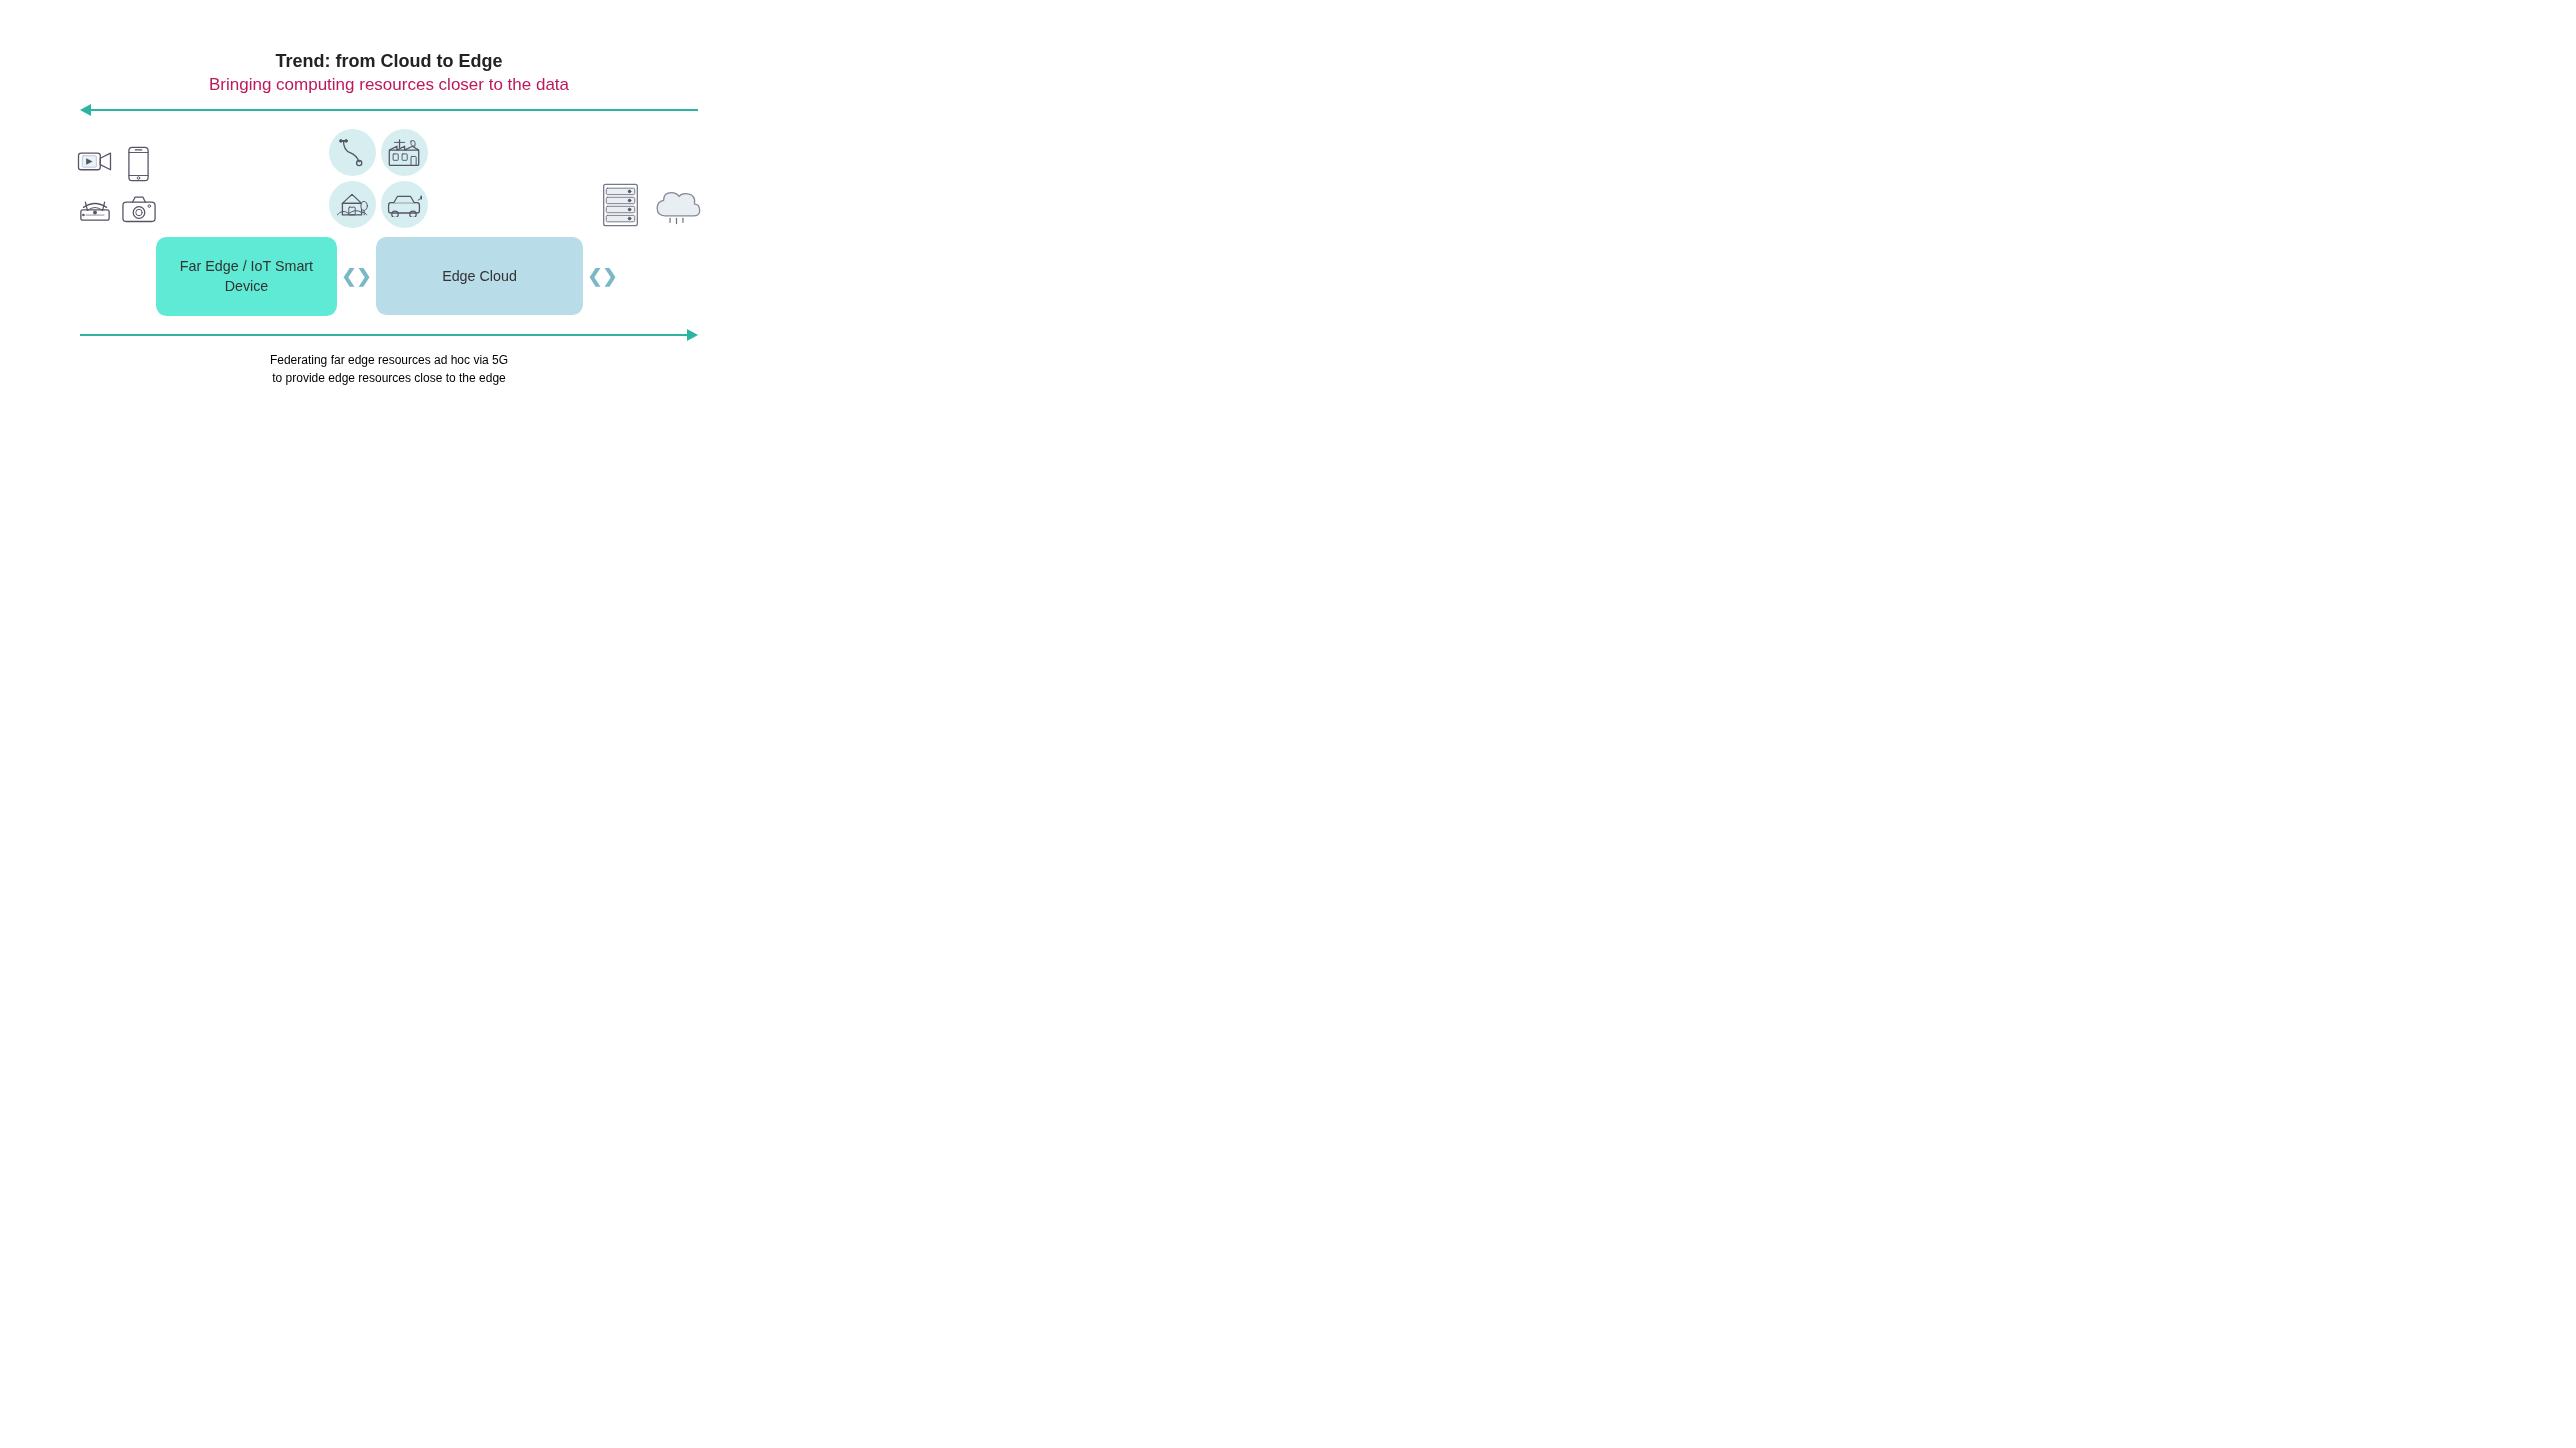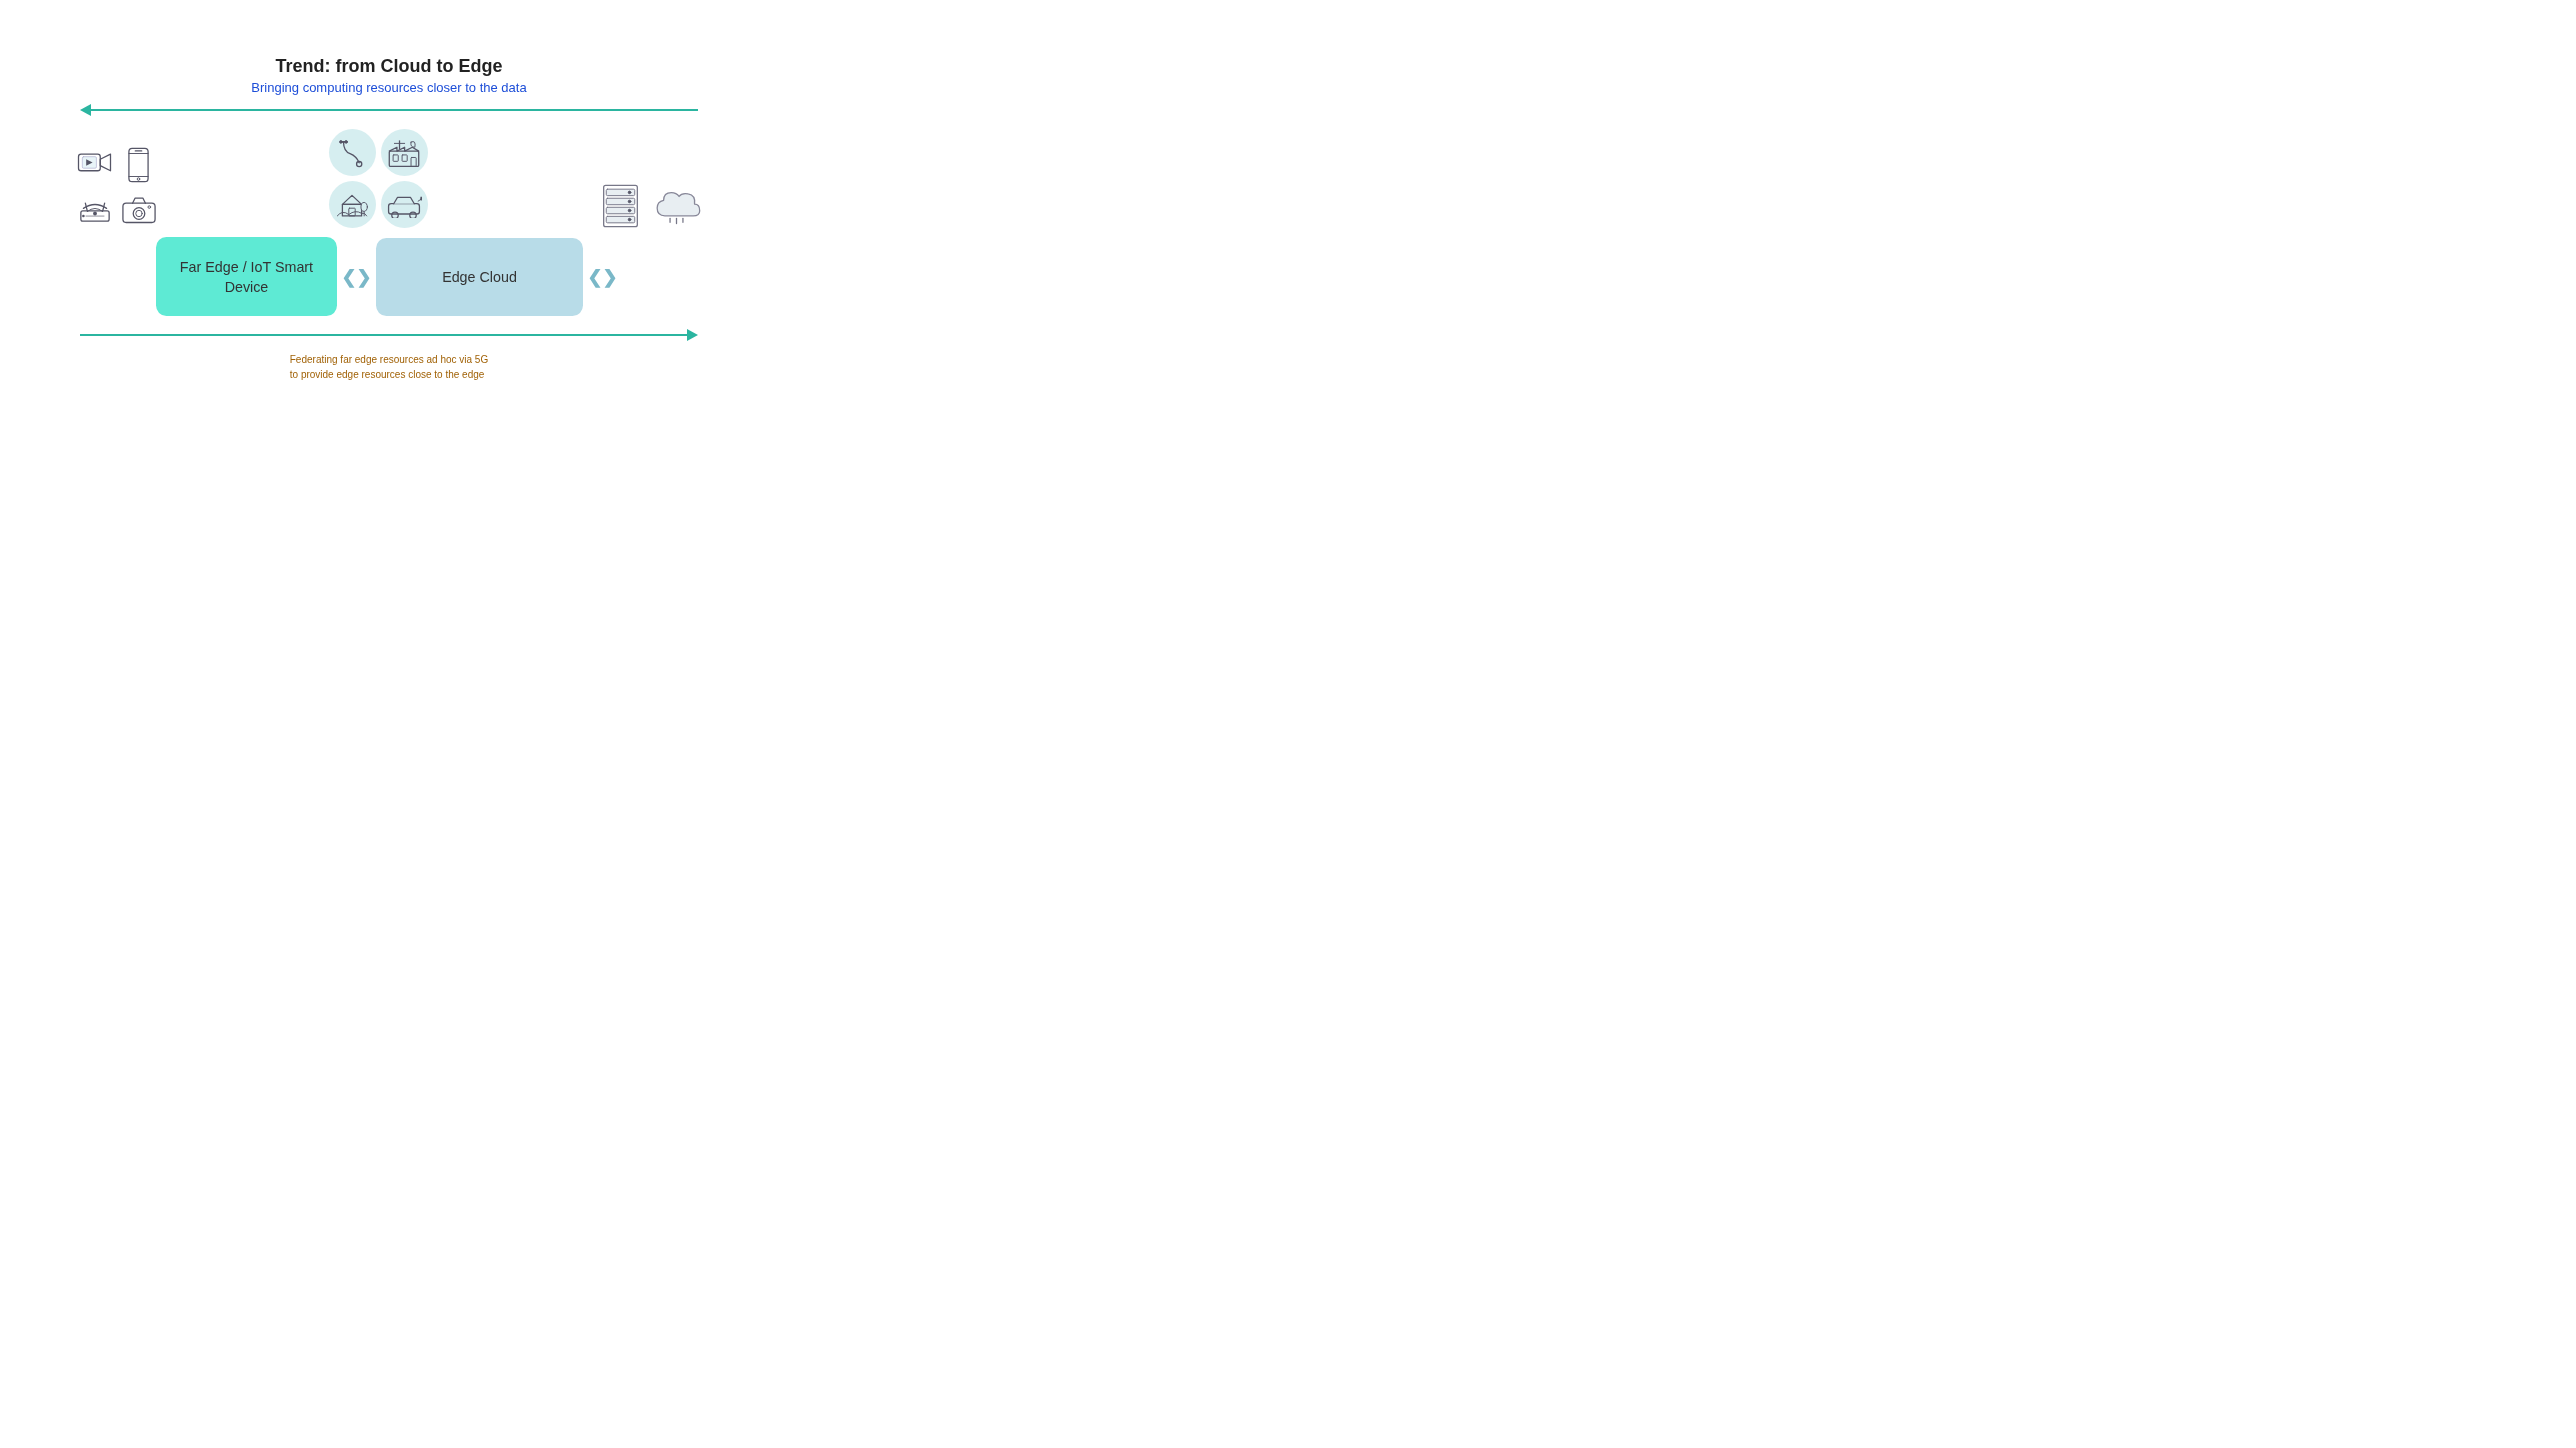--- a/index.html
+++ b/index.html
@@ -24,22 +24,22 @@
     .title-section {
       text-align: center;
       margin-bottom: 2.6px;
     }
     .title {
       font-size: 18px;
       font-weight: 700;
       color: #222;
     }
     .subtitle {
-      font-size: 13px;
-      color: #1d4ed8;
+      font-size: 17px;
+      color: #be185d;
       margin-top: 2.6px;
     }
     
     .top-arrow-row {
       width: 85%;
       display: flex;
       align-items: center;
       margin: 6.5px 0 13px 0;
       justify-content: flex-start;
     }
@@ -161,23 +161,23 @@
       border-left: 11.7px solid #2bb5a0;
     }
     .arrow-line-right {
       flex: 1;
       height: 1.9px;
       background: #2bb5a0;
     }
 
     
     .bottom-text {
-      text-align: left;
-      font-size: 10px;
-      color: #a16207;
+      text-align: center;
+      font-size: 12px;
+      color: #000000;
       line-height: 1.5;
       margin-top: 3.9px;
     }
 
     
     svg {
       stroke: #556;
       fill: none;
       stroke-width: 1.5;
       stroke-linecap: round;

